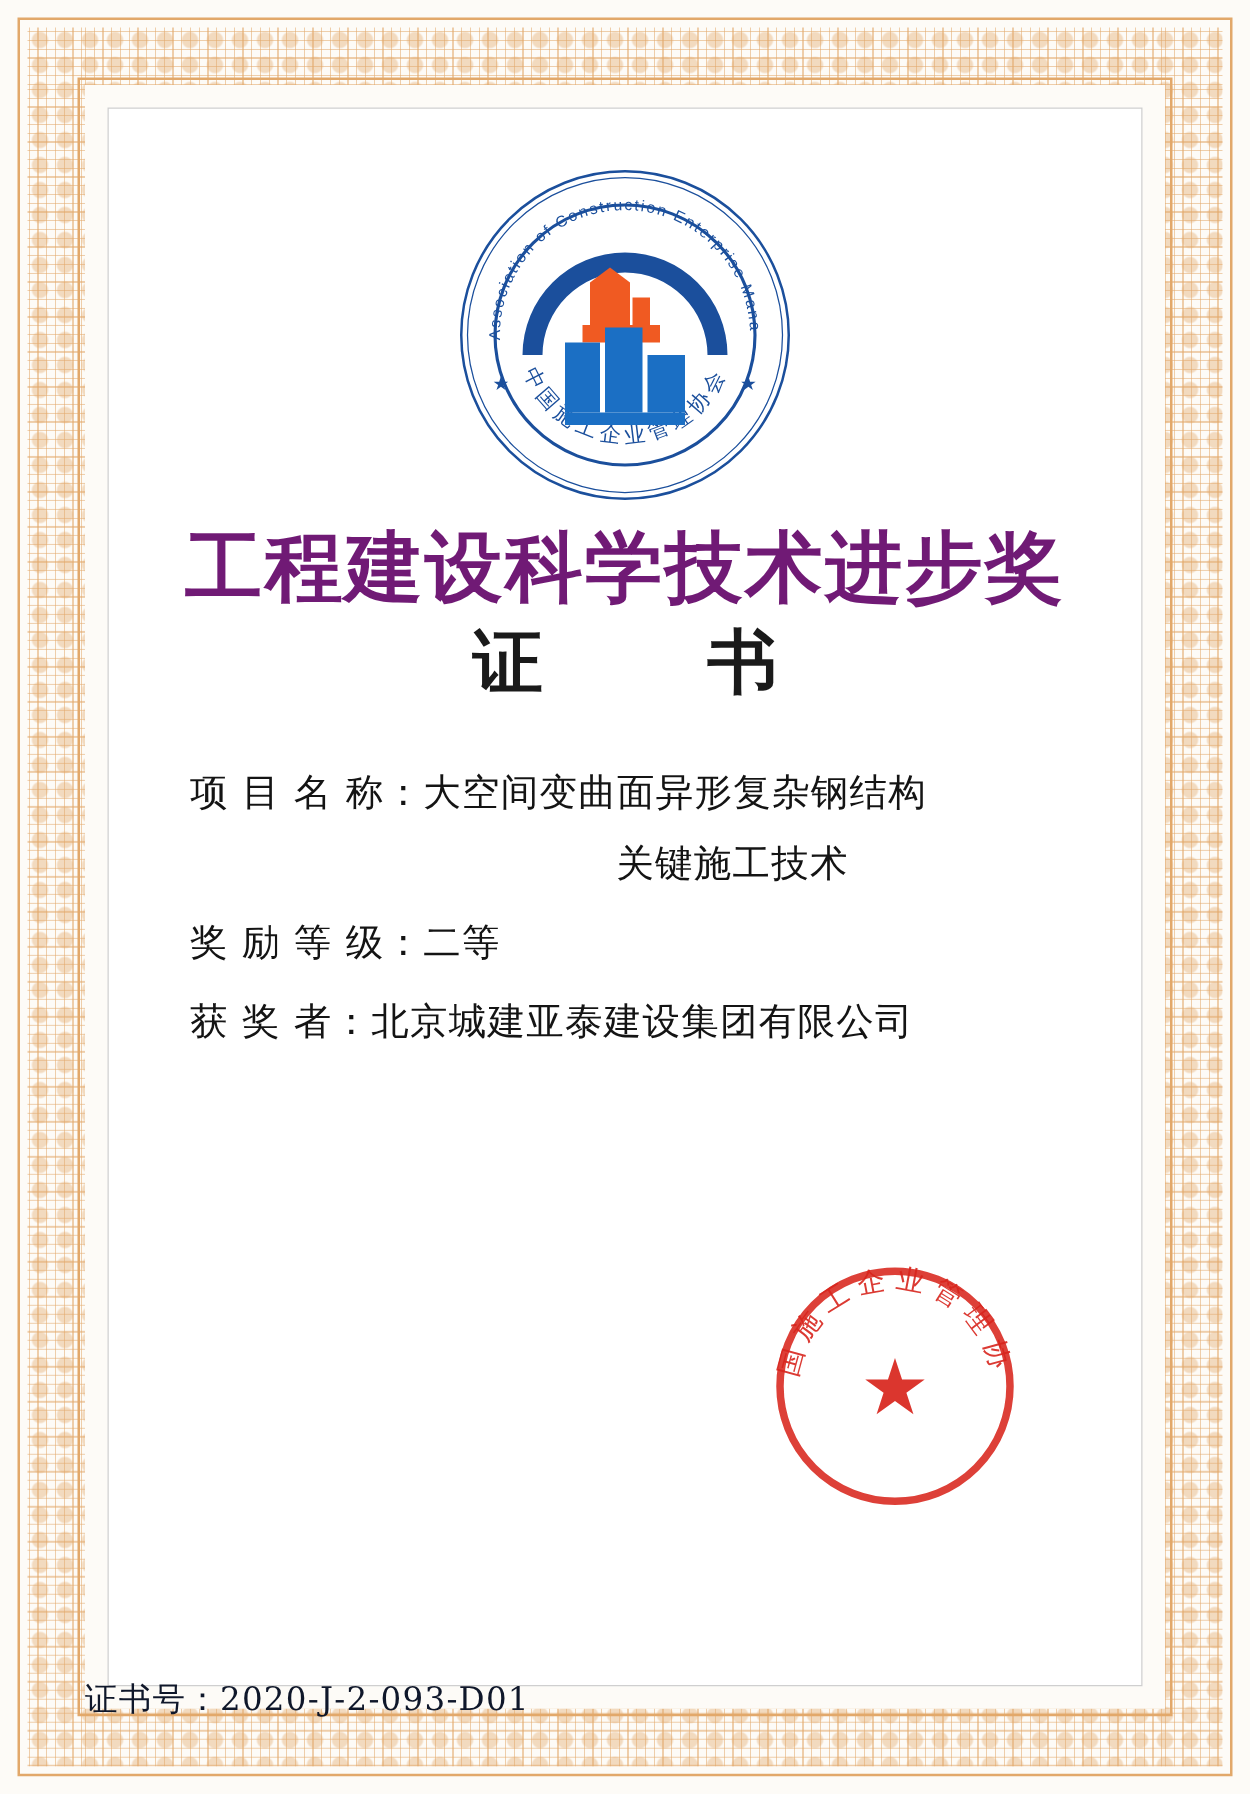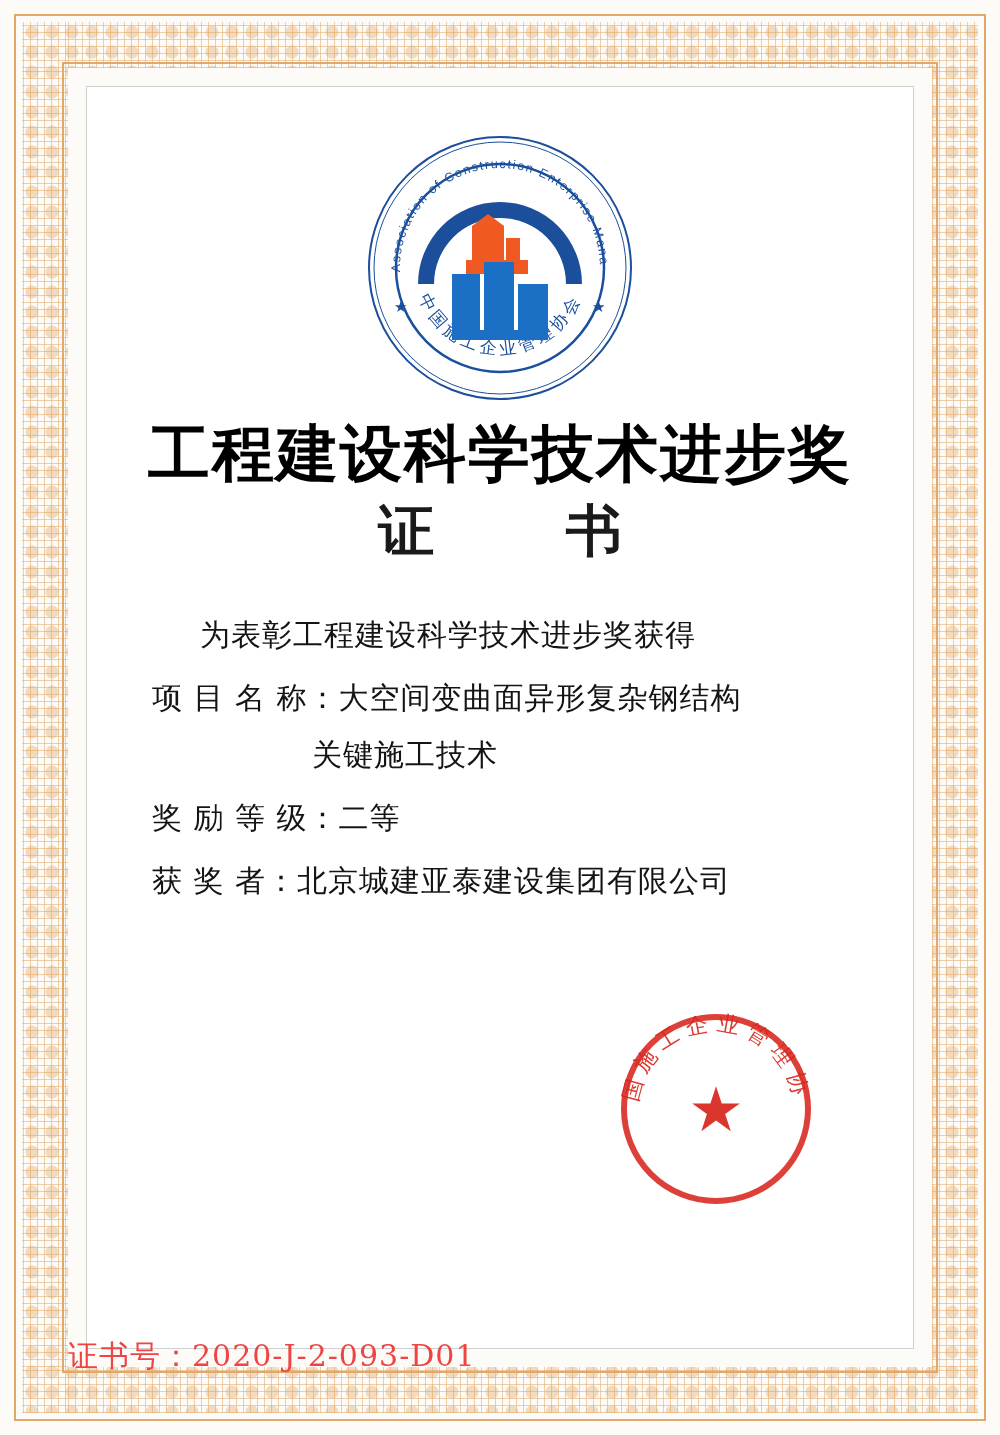--- a/index.html
+++ b/index.html
@@ -107,21 +107,21 @@
     position: relative;
   }
 
   
   .title-main {
     text-align: center;
     font-family: "DejaVu Serif", "Liberation Serif", serif;
     font-size: 62px;
     font-weight: bold;
     letter-spacing: 2px;
-    color: #000000;
+    color: #701a75;
     margin-top: 18px;
     line-height: 1.1;
     white-space: nowrap;
   }
   .title-sub {
     text-align: center;
     font-family: "DejaVu Serif", "Liberation Serif", serif;
     font-size: 56px;
     font-weight: bold;
     color: #1a1a1a;
@@ -156,20 +156,21 @@
     margin-left: 12px;
   }
   .field-value {
     display: inline-block;
   }
   .field-cont {
     display: block;
     font-size: 30px;
     letter-spacing: 1px;
     padding-left: 172px;
+    text-align: center;
   }
 
   
   .seal-area {
     position: absolute;
     right: 64px;
     bottom: 118px;
     width: 420px;
     height: 220px;
   }
@@ -190,22 +191,22 @@
     white-space: nowrap;
     letter-spacing: 1px;
   }
 
   
   .cert-no {
     position: absolute;
     left: 68px;
     bottom: 58px;
     font-family: "DejaVu Serif", "Liberation Serif", serif;
-    font-size: 30px;
-    color: #ef4444;
+    font-size: 26px;
+    color: #0f172a;
     letter-spacing: 1px;
     white-space: nowrap;
   }
 </style>
 </head>
 <body>
 
 <div class="certificate">
 
   <div class="border-outer"></div>
@@ -249,21 +250,20 @@
           <rect x="152" y="150" width="30" height="46" fill="#1b6fc4"></rect>
           <rect x="86" y="196" width="96" height="10" fill="#1b6fc4"></rect>
         </svg>
       </div>
     </div>
 
     <div class="title-main">工程建设科学技术进步奖</div>
     <div class="title-sub">证 书</div>
 
     <div class="body-block">
-      <div class="para">为表彰工程建设科学技术进步奖获得</div>
 
       <div class="field-row">
         <span class="field-label">项 目 名 称：</span><span class="field-value">大空间变曲面异形复杂钢结构</span>
       </div>
       <div class="field-cont">关键施工技术</div>
 
       <div class="field-row">
         <span class="field-label">奖 励 等 级：</span><span class="field-value">二等</span>
       </div>
 

